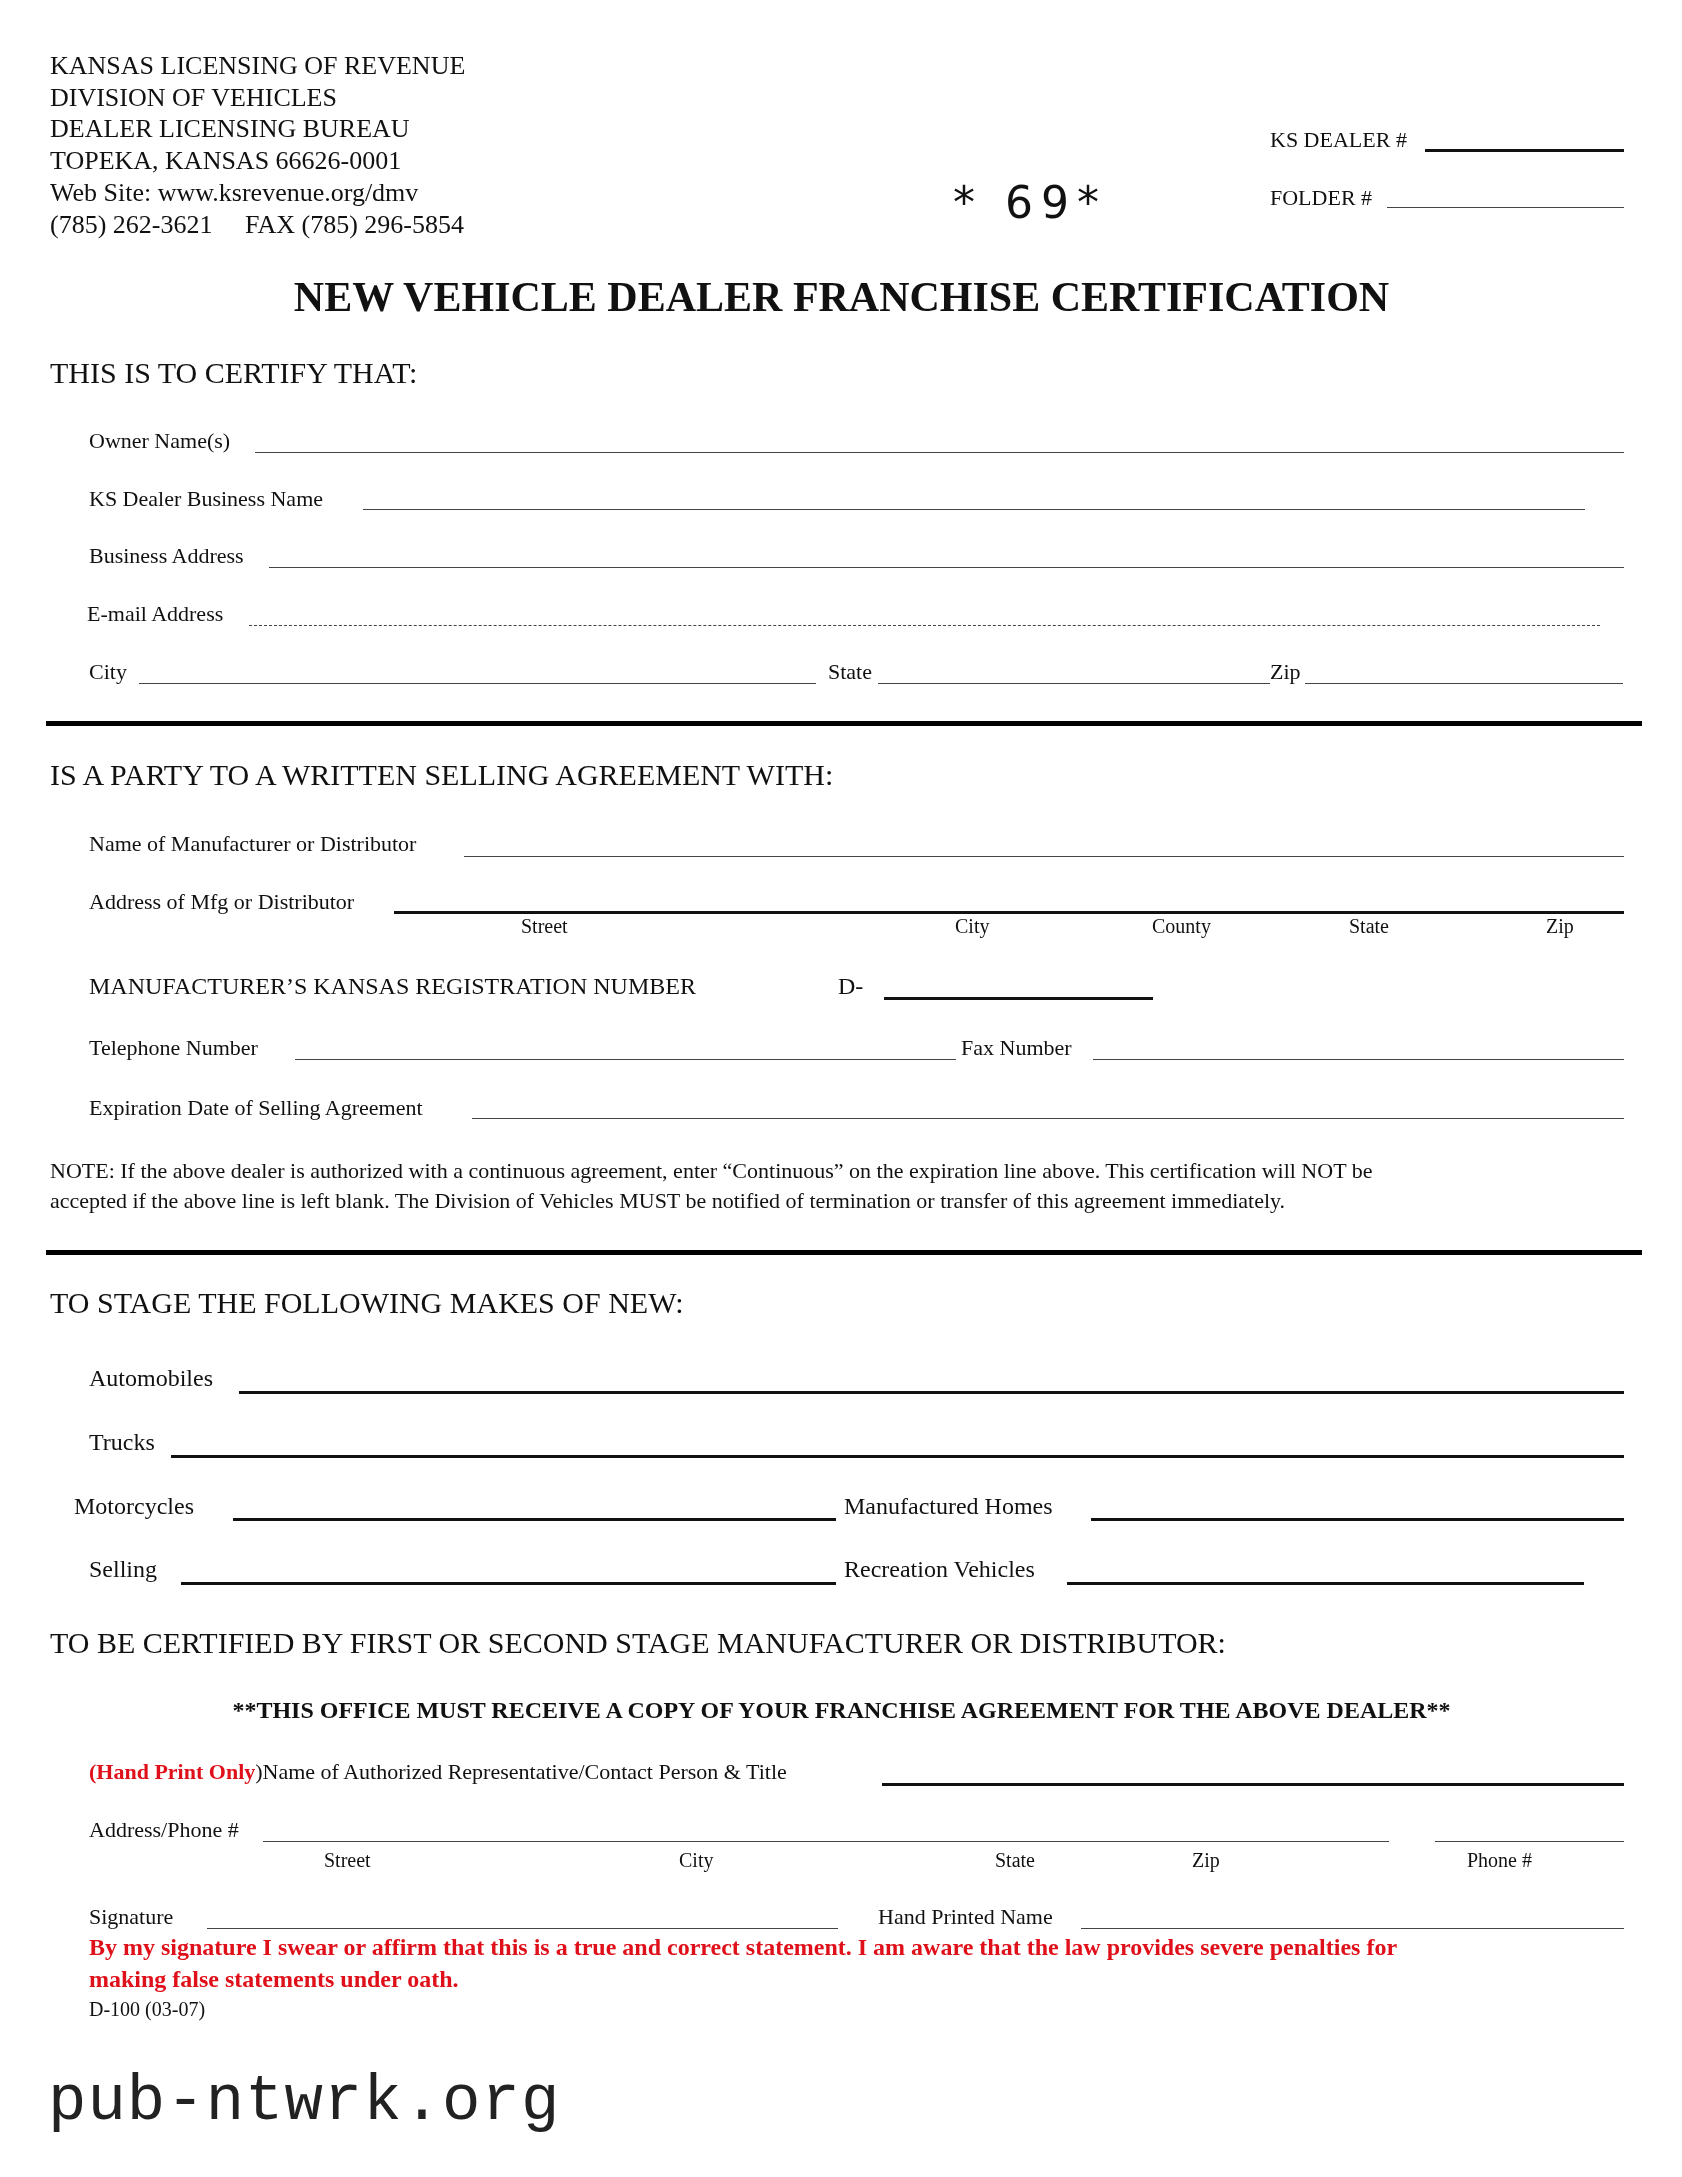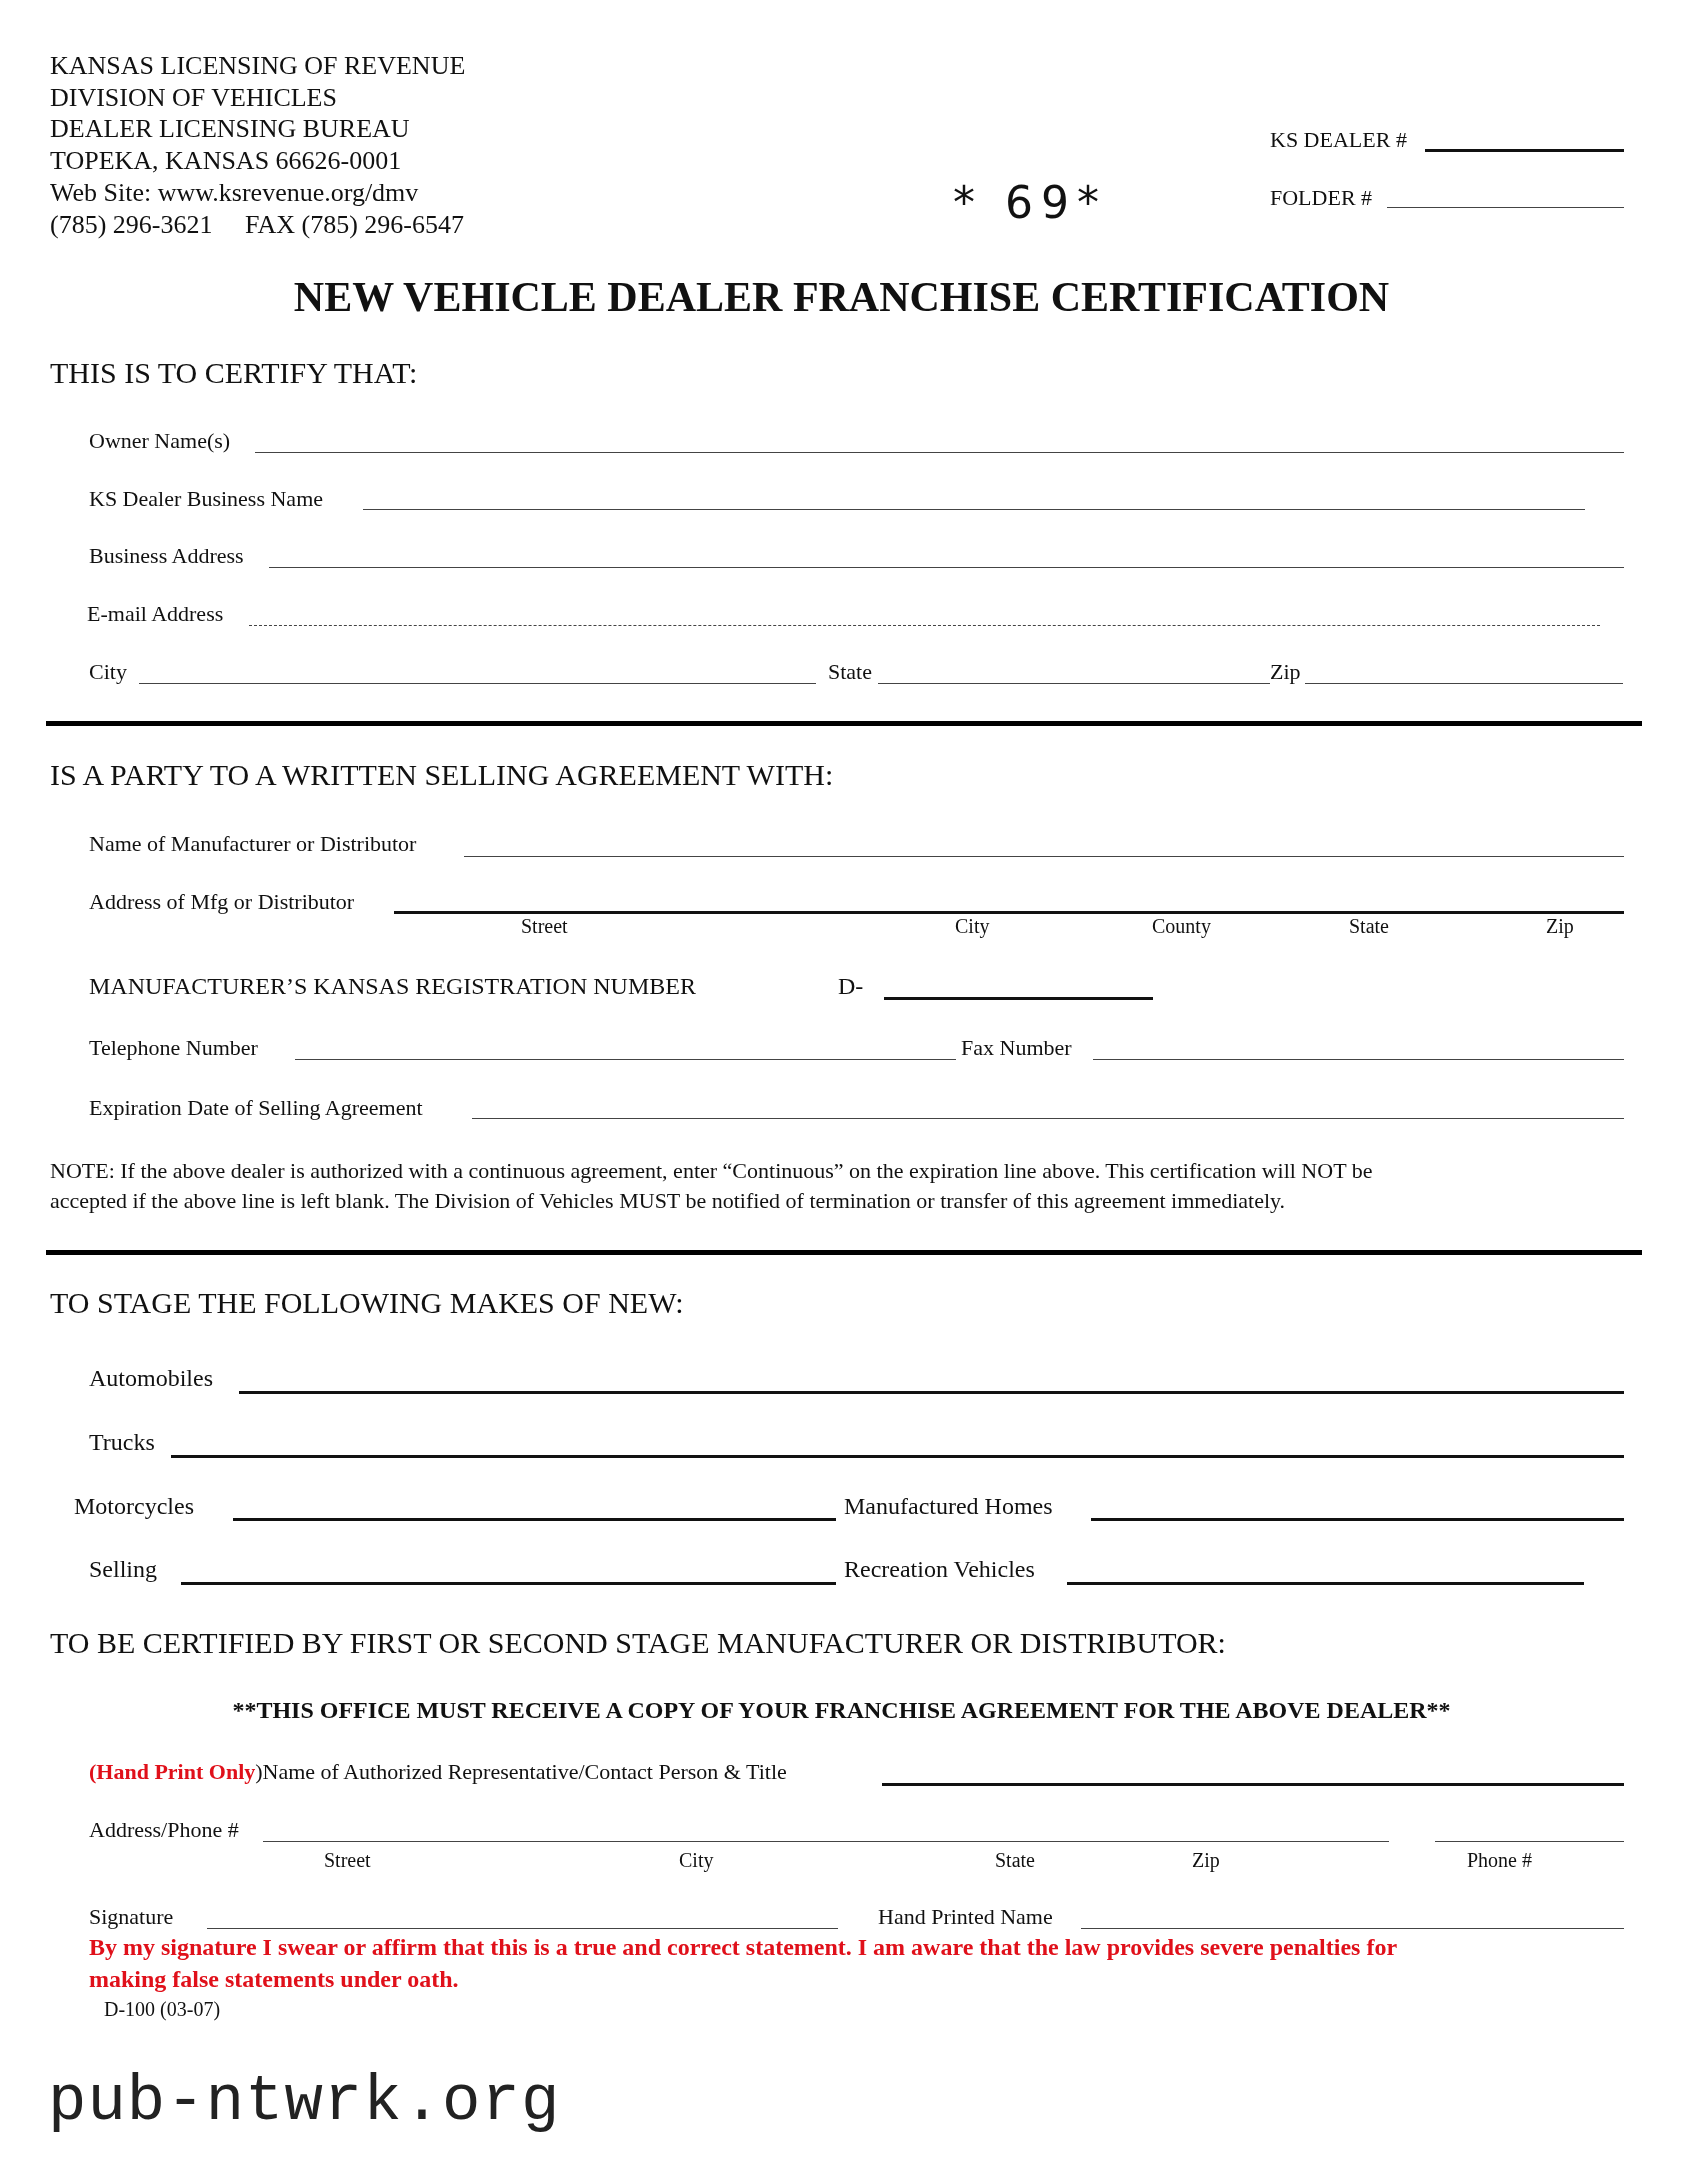--- a/index.html
+++ b/index.html
@@ -23,21 +23,21 @@
 </style>
 </head>
 <body>
 
 <div>
   <div class="abs hdr-line" style="left:50px;top:50px;">KANSAS LICENSING OF REVENUE</div>
   <div class="abs hdr-line" style="left:50px;top:82px;">DIVISION OF VEHICLES</div>
   <div class="abs hdr-line" style="left:50px;top:113px;">DEALER LICENSING BUREAU</div>
   <div class="abs hdr-line" style="left:50px;top:145px;">TOPEKA, KANSAS  66626-0001</div>
   <div class="abs hdr-line" style="left:50px;top:177px;">Web Site:  www.ksrevenue.org/dmv</div>
-  <div class="abs hdr-line" style="left:50px;top:209px;white-space:pre;">(785) 296-3621     FAX (785) 296-6547</div>
+  <div class="abs hdr-line" style="left:50px;top:209px;white-space:pre;">(785) 262-3621     FAX (785) 296-5854</div>
 </div>
 
 <div class="abs barcode" style="left:953px;top:177px;">* 69*</div>
 
 <div class="abs t22" style="left:1270px;top:127px;">KS DEALER #</div>
 <div class="line thick" style="left:1425px;top:149px;width:199px;"></div>
 <div class="abs t22" style="left:1270px;top:185px;">FOLDER #</div>
 <div class="line thin" style="left:1387px;top:207px;width:237px;"></div>
 
 <div class="abs title" style="left:0;width:1683px;text-align:center;top:273px;">NEW VEHICLE DEALER FRANCHISE CERTIFICATION</div>
@@ -131,16 +131,16 @@
 <div class="abs t20" style="left:1192px;top:1849px;">Zip</div>
 <div class="abs t20" style="left:1467px;top:1849px;">Phone #</div>
 
 <div class="abs t22" style="left:89px;top:1904px;">Signature</div>
 <div class="line thin" style="left:207px;top:1928px;width:631px;"></div>
 <div class="abs t22" style="left:878px;top:1904px;">Hand Printed Name</div>
 <div class="line thin" style="left:1081px;top:1928px;width:543px;"></div>
 
 <div class="abs t24 bold red" style="left:89px;top:1934px;">By my signature I swear or affirm that this is a true and correct statement.  I am aware that the law provides severe penalties for</div>
 <div class="abs t24 bold red" style="left:89px;top:1966px;">making false statements under oath.</div>
-<div class="abs t20" style="left:104px;top:1998px;">D-100 (03-07)</div>
+<div class="abs t20" style="left:89px;top:1998px;">D-100 (03-07)</div>
 
 <div class="abs wm" style="left:48px;top:2066px;">pub-ntwrk.org</div>
 
 
 </body></html>

